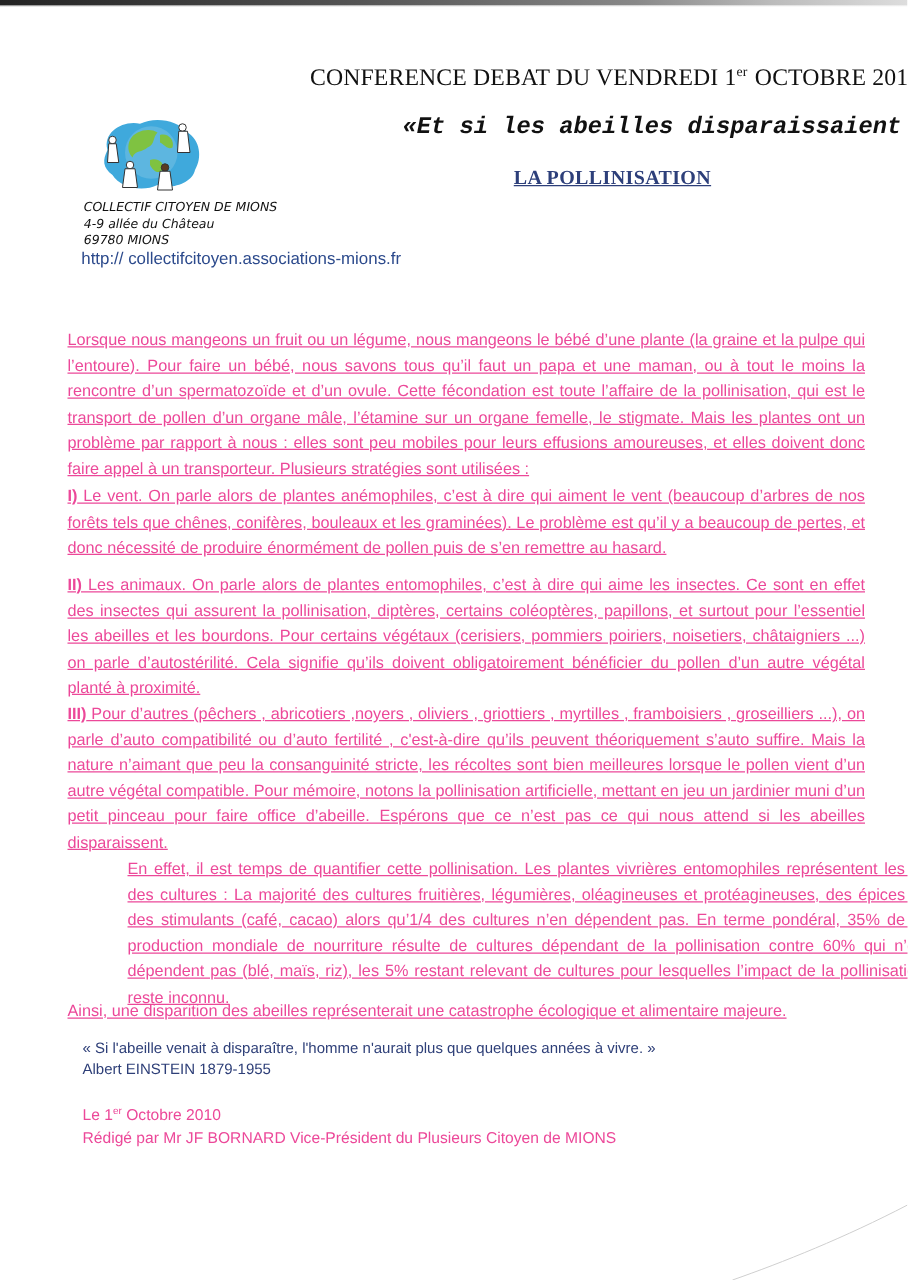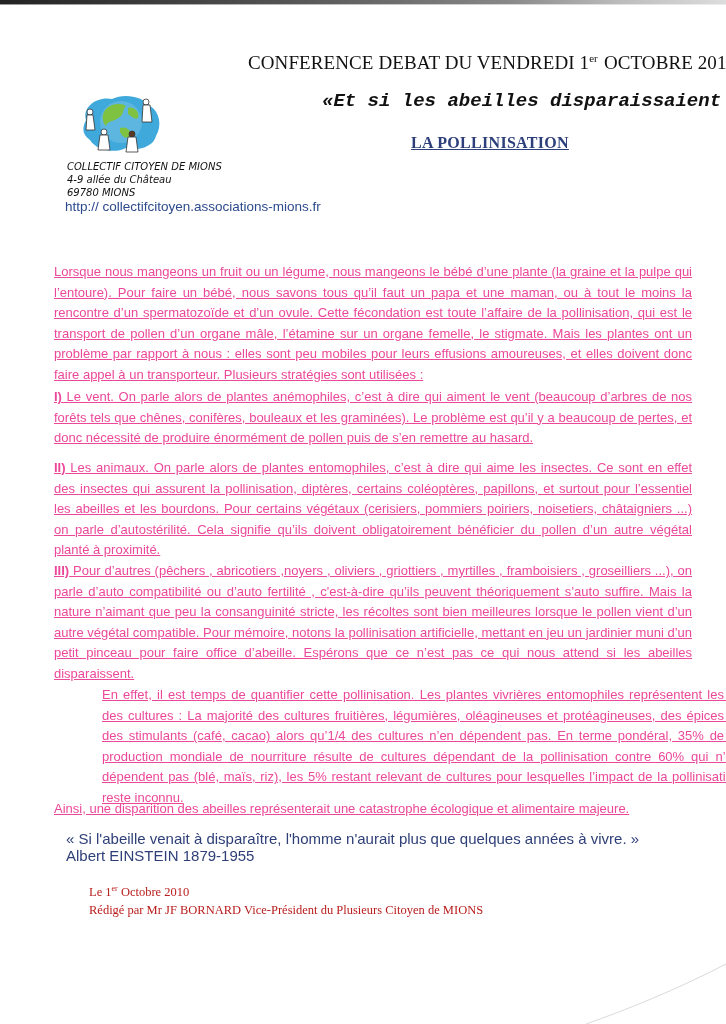--- a/index.html
+++ b/index.html
@@ -100,34 +100,33 @@
     .p1 { top: 262px; }
     .p2 { top: 387px; }
     .p3 { top: 458px; }
     .p4 { top: 561px; }
     .p5 { top: 685px; margin-left: 48px; }
     .p6 { top: 799px; }
     .quote {
       position: absolute;
       left: 66px; top: 830px;
       font-family: "Liberation Sans", sans-serif;
-      font-size: 15px;
+      font-size: 12px;
       line-height: 17px;
       color: #2e3f78;
       white-space: nowrap;
     }
     .signature {
       position: absolute;
       left: 66px; top: 880px;
-      font-family: Liberation Serif, serif;
+      font-family: Liberation Sans, sans-serif;
       font-size: 12.5px;
       line-height: 18px;
-      color: #b91c1c;
-      white-space: nowrap;
-      margin-left: 23px;
+      color: #ec4899;
+      white-space: nowrap;
     }
     .signature sup {
       font-size: 8px;
       vertical-align: 5px;
     }
     .corner-mark {
       position: absolute;
       right: 0; bottom: 0;
       width: 160px; height: 64px;
       pointer-events: none;

